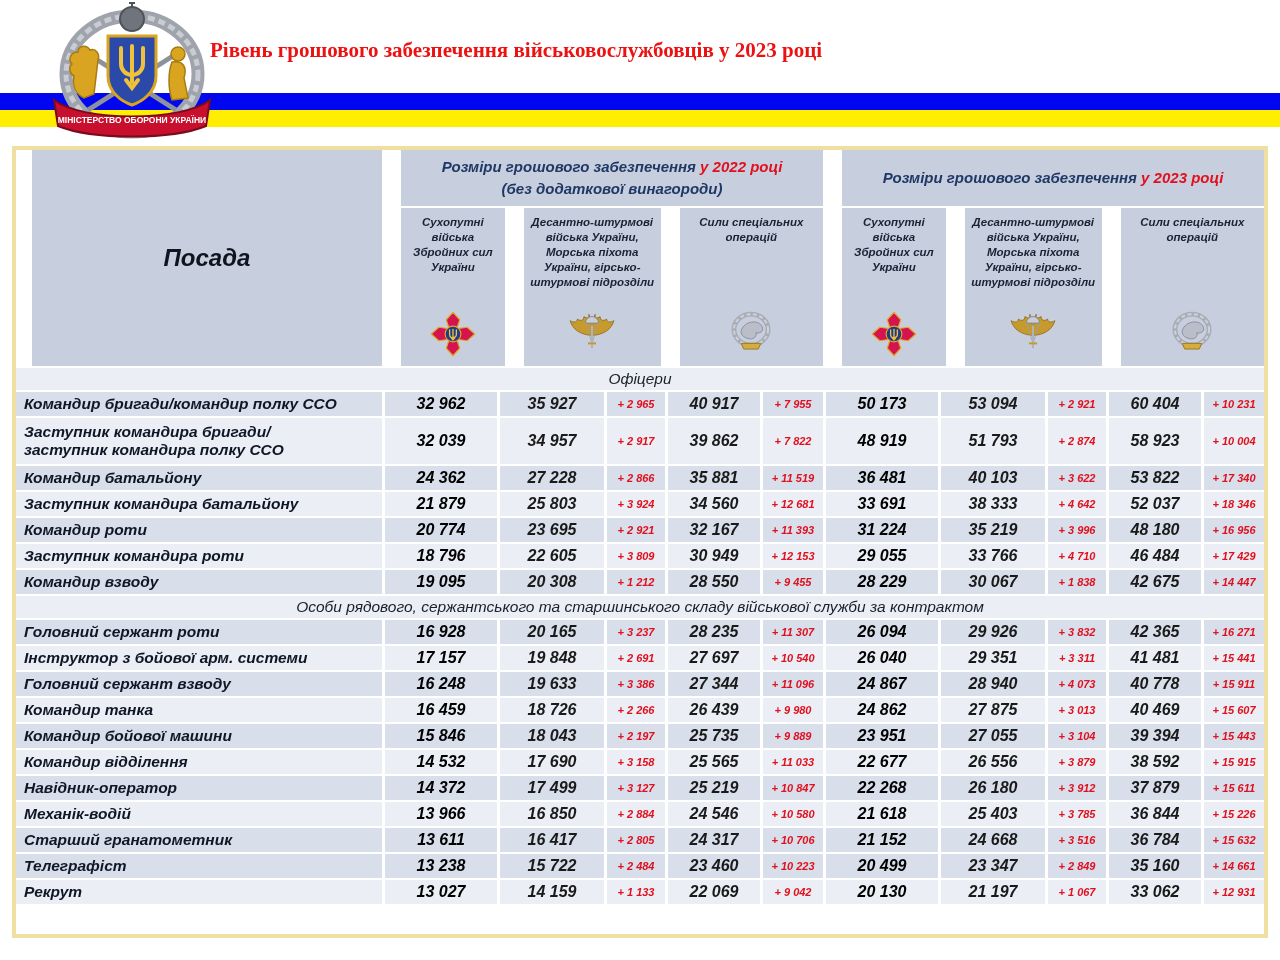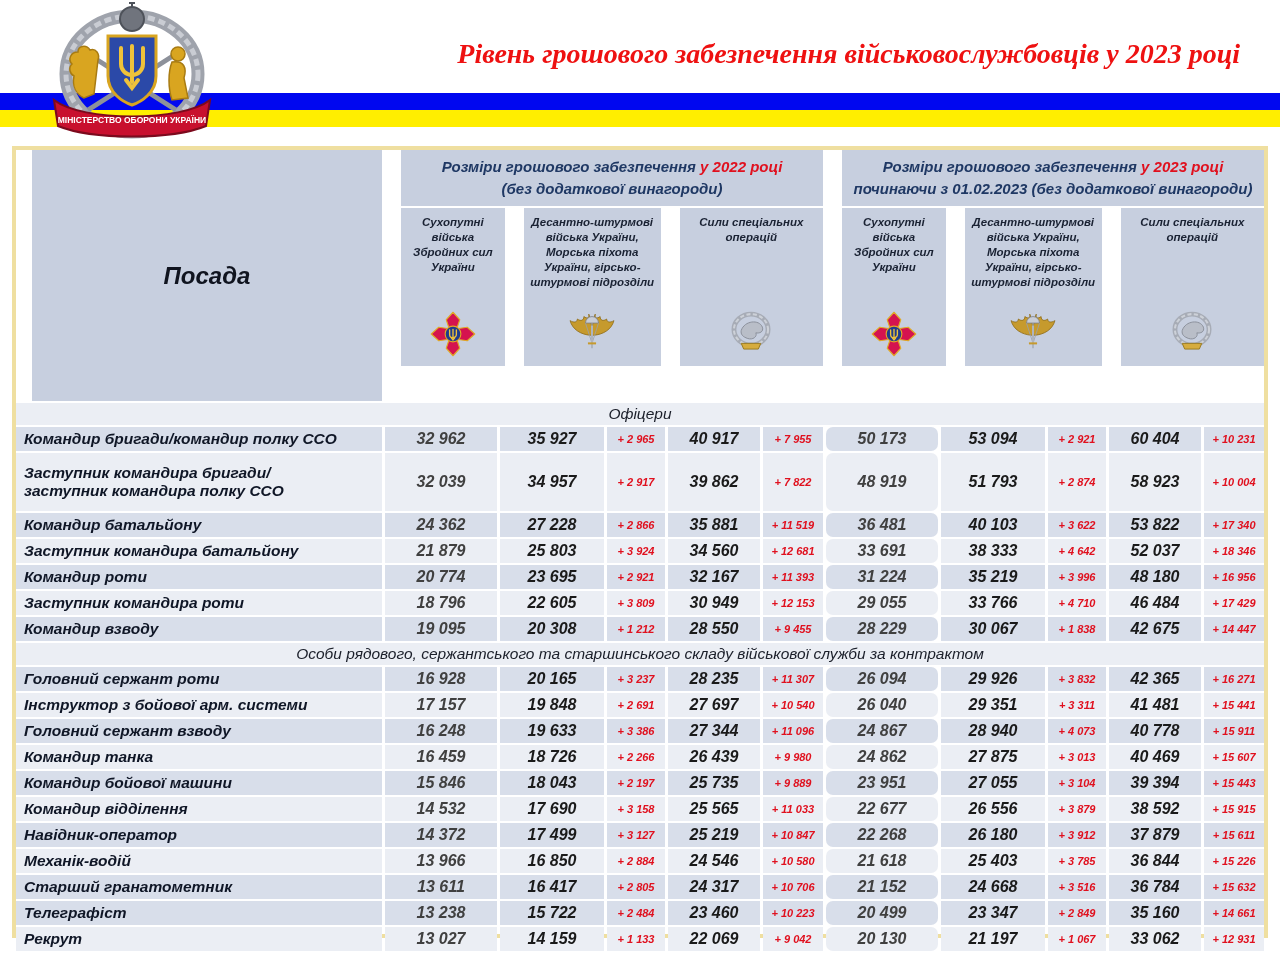--- a/index.html
+++ b/index.html
@@ -4,62 +4,62 @@
 <style>
   html,body{margin:0;padding:0;background:#fff;width:1280px;height:960px;overflow:hidden;
     font-family:"Liberation Sans",sans-serif;}
   .page{position:relative;width:1280px;height:960px;background:#fff;}
 
   
   .stripe{position:absolute;left:0;right:0;z-index:1;}
   .stripe.blue{top:93px;height:17px;background:#0007f0;}
   .stripe.yellow{top:110px;height:17px;background:#ffee00;}
   .logo{position:absolute;left:26px;top:2px;width:212px;height:140px;z-index:3;}
-  .title{position:absolute;left:210px;right:40px;top:38px;z-index:2;text-align:right;
-    font-family:"Liberation Serif",serif;font-style:italic;font-weight:bold;
-    font-size:28px;color:#ee1111;}
+  .title{position:absolute;left:210px;right:40px;top:38px;z-index:2;text-align:left;
+    font-family:"Liberation Serif",serif;font-weight:bold;
+    font-size:21px;color:#ee1111;}
 
   
   .frame{position:absolute;top:146px;left:12px;width:1256px;height:792px;
     box-sizing:border-box;border:4px solid #efdfa0;background:#fff;z-index:2;}
 
   .thead{display:flex;gap:3px;margin-bottom:2px;}
   .hcell{background:#c7cfdf;box-sizing:border-box;margin-left:16px;}
-  .pos-head{width:366px;height:251px;display:flex;align-items:center;justify-content:center;
+  .pos-head{width:366px;height:216px;display:flex;align-items:center;justify-content:center;
     font-size:24px;font-weight:bold;font-style:italic;color:#10141f;}
   .hright{width:879px;display:flex;flex-direction:column;}
   .grow{display:flex;gap:3px;margin-bottom:2px;}
   .gcell{width:438px;height:56px;display:flex;flex-direction:column;align-items:center;
     justify-content:center;font-size:15px;font-weight:bold;font-style:italic;
     color:#1f3864;line-height:1.45;text-align:center;}
   .gcell .red{color:#e0101e;}
   .brow{display:flex;gap:3px;}
   .bcell{height:158px;display:flex;flex-direction:column;align-items:center;
     padding:7px 4px 8px 4px;box-sizing:border-box;}
   .bcell .blabel{font-size:11.5px;font-weight:bold;font-style:italic;color:#1a2233;
     text-align:center;line-height:1.3;}
   .bcell svg{margin-top:auto;}
   .bw1{width:112px;}.bw2{width:148px;}.bw3{width:155px;}
 
   
   .sec{height:22px;margin-bottom:2px;background:#ebeef4;display:flex;align-items:center;
     justify-content:center;font-size:15.5px;font-style:italic;color:#1b1f2a;}
   .row{display:flex;gap:3px;margin-bottom:2px;height:24px;}
-  .row.tall{height:58px;}
+  .row.tall{height:46px;}
   .cell{box-sizing:border-box;display:flex;align-items:center;justify-content:center;}
   .row.dark .cell{background:#d8deea;}
   .row.light .cell{background:#ebeef4;}
   .pos{justify-content:flex-start;padding-left:8px;font-size:15.5px;font-weight:bold;
     font-style:italic;color:#0f1626;white-space:pre-line;line-height:1.15;text-align:left;}
   .num{font-size:16px;font-weight:bold;font-style:italic;}
-  .navy{color:#404040;}
+  .navy{color:#000000;}
   .black{color:#1a1a1a;}
   .delta{font-size:11px;font-weight:bold;font-style:italic;color:#e0101e;}
   .col0{width:366px;}.col1{width:112px;}.col2{width:104px;}.col3{width:58px;}
-  .col4{width:92px;}.col5{width:60px;}.col6{width:112px;border-radius:7px;}.col7{width:104px;}
+  .col4{width:92px;}.col5{width:60px;}.col6{width:112px;}.col7{width:104px;}
   .col8{width:58px;}.col9{width:92px;}.col10{width:60px;}
 </style>
 </head>
 <body>
 
 <div class="page">
 
   <div class="stripe blue"></div>
   <div class="stripe yellow"></div>
 
@@ -89,21 +89,20 @@
     <div class="thead">
       <div class="hcell pos-head">Посада</div>
       <div class="hright">
         <div class="grow">
           <div class="hcell gcell">
             <div><span>Розміри грошового забезпечення</span><span class="red"> у 2022 році</span></div>
             <div>(без додаткової винагороди)</div>
           </div>
           <div class="hcell gcell">
             <div><span>Розміри грошового забезпечення</span><span class="red"> у 2023 році</span></div>
-            <div>починаючи з 01.02.2023 (без додаткової винагороди)</div>
           </div>
         </div>
         <div class="brow">
           <div class="hcell bcell bw1">
             <div class="blabel">Сухопутні війська Збройних сил України</div>
             <svg viewBox="0 0 64 64" width="48" height="48">
               <path d="M32 3 L41 13 L37 25 L51 23 L61 32 L51 41 L37 39 L41 51 L32 61 L23 51 L27 39 L13 41 L3 32 L13 23 L27 25 L23 13 Z" fill="#d5134f" stroke="#e0a826" stroke-width="1.5" stroke-linejoin="round"></path>
               <circle cx="32" cy="32" r="10.5" fill="#1f3c8c" stroke="#e0a826" stroke-width="1.5"></circle>
               <g stroke="#efc23a" stroke-width="1.8" fill="none" stroke-linecap="round">
                 <path d="M27.5 26.5 v6 a4.5 4.5 0 0 0 9 0 v-6"></path>

